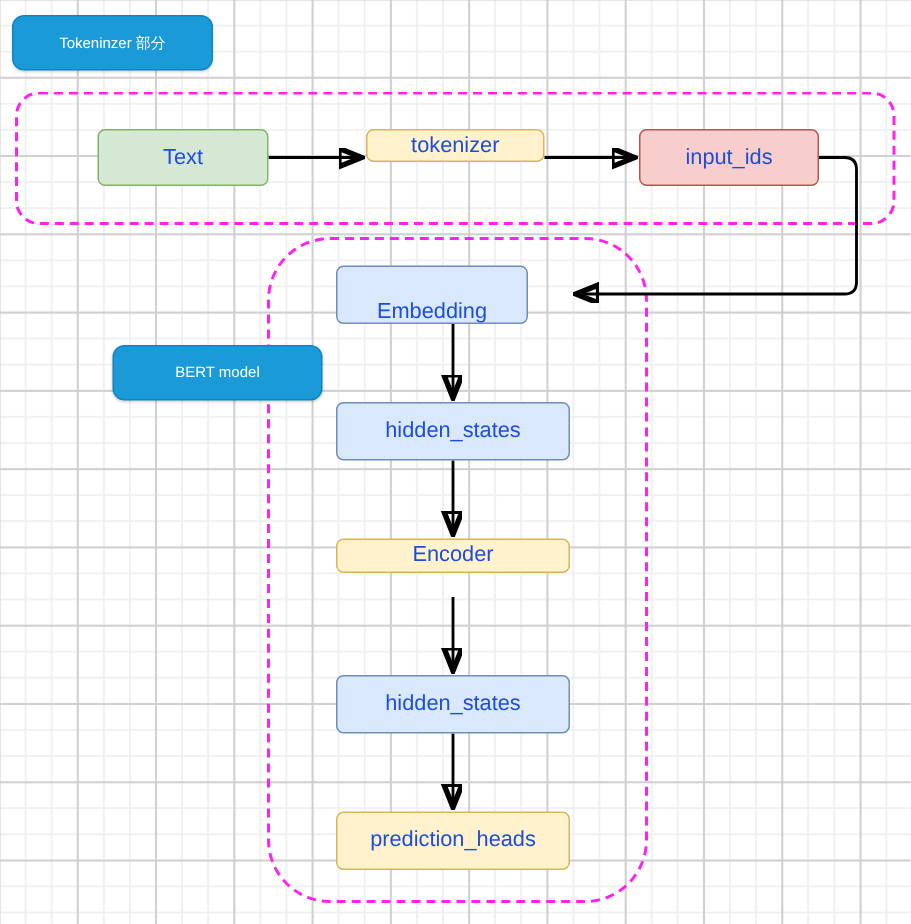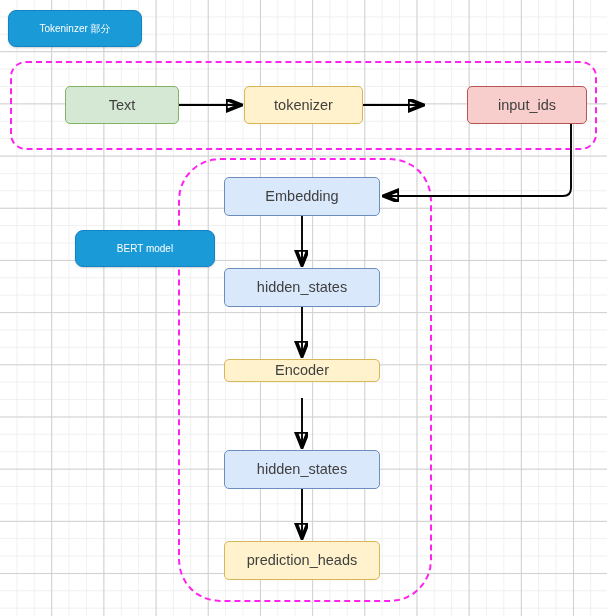--- a/index.html
+++ b/index.html
@@ -20,21 +20,21 @@
       linear-gradient(to bottom, #f0f0f0 1px, transparent 1px);
     background-size:52.2px 52.2px, 52.2px 52.2px, 17.4px 17.4px, 17.4px 17.4px;
     background-position:-1px -1px, -1px -1px, -1px -1px, -1px -1px;
   }
   .node{
     position:absolute;
     box-sizing:border-box;
     border-radius:5px;
     display:flex;align-items:center;justify-content:center;
     font-size:14.5px;
-    color:#404040;
+    color:#1d4ed8;
     line-height:1;
     white-space:nowrap;
     border-width:1.4px;border-style:solid;
   }
   .n-green{background:#d5e8d4;border-color:#82b366;}
   .n-yellow{background:#fff2cc;border-color:#d6b656;}
   .n-red{background:#f8cecc;border-color:#b85450;}
   .n-blue{background:#dae8fc;border-color:#6c8ebf;}
   .tag{
     position:absolute;
@@ -80,29 +80,29 @@
     <line x1="302" y1="216" x2="302" y2="264" marker-end="url(#ah)"></line>
     <line x1="302" y1="307" x2="302" y2="355" marker-end="url(#ah)"></line>
     <line x1="302" y1="398" x2="302" y2="446" marker-end="url(#ah)"></line>
     <line x1="302" y1="489" x2="302" y2="537" marker-end="url(#ah)"></line>
   </svg>
 
   <div class="node n-green" style="left:65px;top:86px;width:114px;height:38px;">
     <span>Text</span>
   </div>
 
-  <div class="node n-yellow" style="left:244px;top:86px;width:119px;height:38px;">
+  <div class="node n-yellow" style="left:244px;top:86px;width:119px;height:22px;">
     <span>tokenizer</span>
   </div>
 
-  <div class="node n-red" style="left:426px;top:86px;width:120px;height:38px;margin-left:41px;">
+  <div class="node n-red" style="left:426px;top:86px;width:120px;height:38px;">
     <span>input_ids</span>
   </div>
 
-  <div class="node n-blue" style="left:224px;top:177px;width:156px;height:39px;">
+  <div class="node n-blue" style="left:224px;top:177px;width:128px;height:39px;align-items:flex-end;">
     <span>Embedding</span>
   </div>
 
   <div class="node n-blue" style="left:224px;top:268px;width:156px;height:39px;">
     <span>hidden_states</span>
   </div>
 
   <div class="node n-yellow" style="left:224px;top:359px;width:156px;height:23px;">
     <span>Encoder</span>
   </div>

